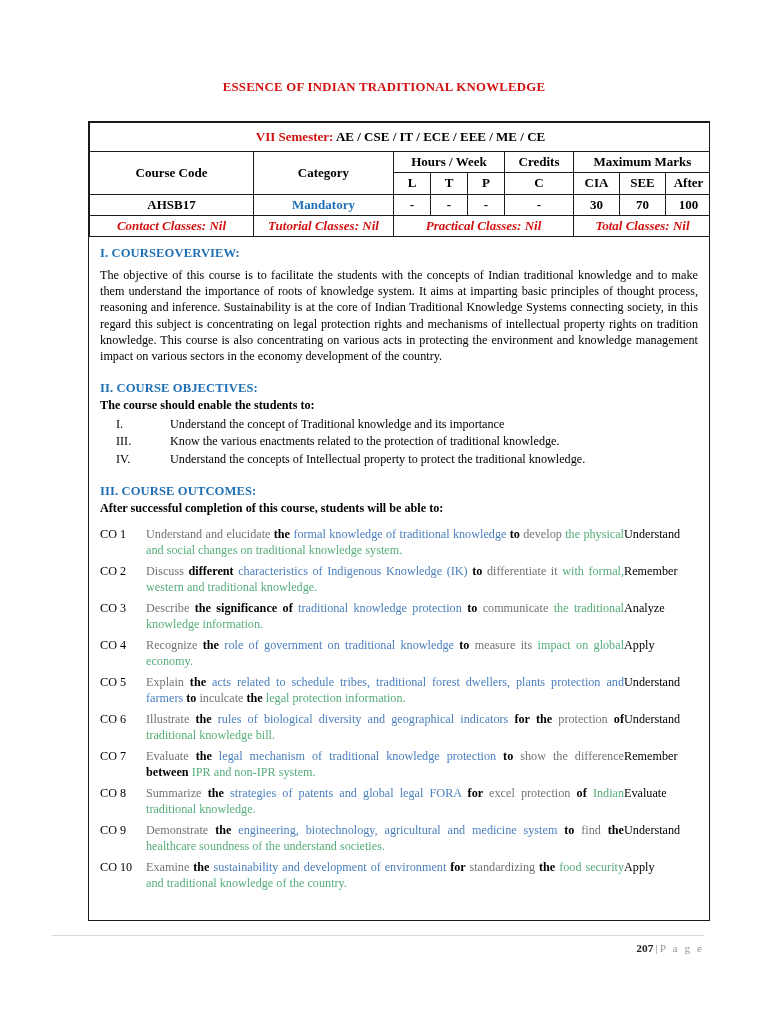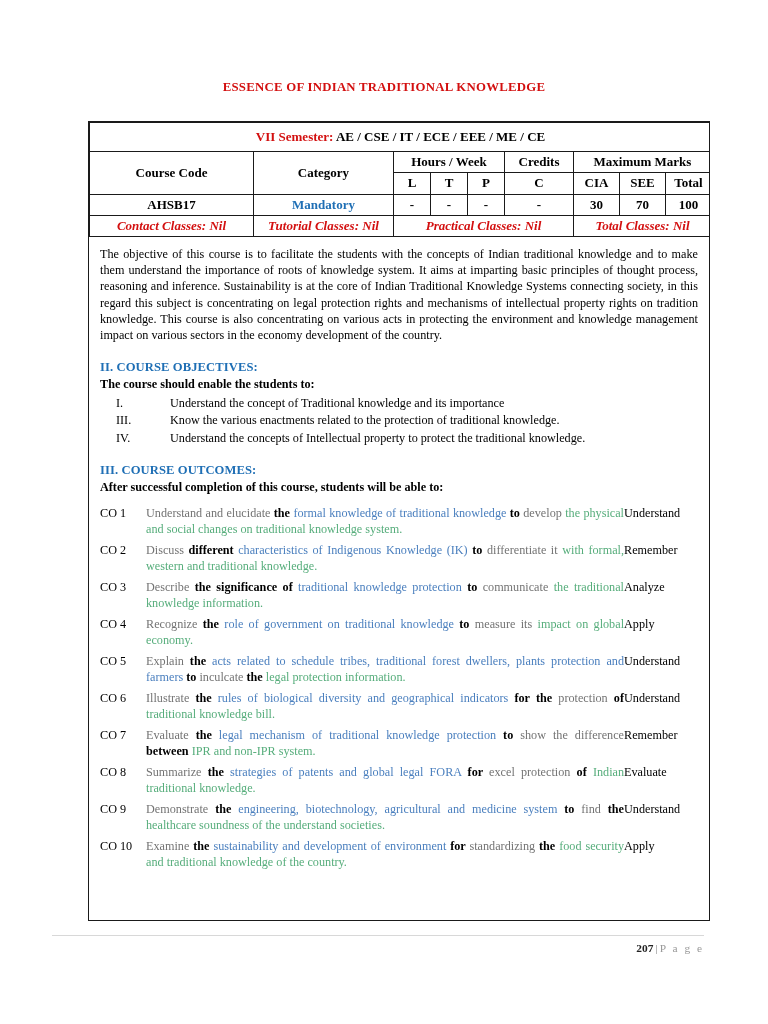--- a/index.html
+++ b/index.html
@@ -205,21 +205,21 @@
         <td rowspan="1">Credits</td>
         <td colspan="3">Maximum Marks</td>
       </tr>
       <tr>
         <td>L</td>
         <td>T</td>
         <td>P</td>
         <td>C</td>
         <td>CIA</td>
         <td>SEE</td>
-        <td>Total</td>
+        <td>After</td>
       </tr>
       <tr class="dash-row">
         <td class="code-val" style="font-weight:bold">AHSB17</td>
         <td class="mandatory" style="font-weight:bold">Mandatory</td>
         <td>-</td>
         <td>-</td>
         <td>-</td>
         <td>-</td>
         <td>30</td>
         <td>70</td>
@@ -229,20 +229,21 @@
         <td>Contact Classes: Nil</td>
         <td>Tutorial Classes: Nil</td>
         <td colspan="4">Practical Classes: Nil</td>
         <td colspan="3">Total Classes: Nil</td>
       </tr>
     </tbody>
       </table>
 
     <div class="content">
 
+      <div class="sect-head">I. COURSEOVERVIEW:</div>
       <p class="overview">The objective of this course is to facilitate the students with the concepts of Indian traditional knowledge and to make them understand the importance of roots of knowledge system. It aims at imparting basic principles of thought process, reasoning and inference. Sustainability is at the core of Indian Traditional Knowledge Systems connecting society, in this regard this subject is concentrating on legal protection rights and mechanisms of intellectual property rights on tradition knowledge. This course is also concentrating on various acts in protecting the environment and  knowledge management impact on various sectors in the economy development of the country.</p>
 
       <div class="spacer-lg"></div>
 
       <div class="sect-head tight">II. COURSE OBJECTIVES:</div>
       <div class="lead">The course should enable the students to:</div>
       <table class="obj">
           <tbody id="obj-body">
             <tr>
               <td class="obj-num">I.</td>

